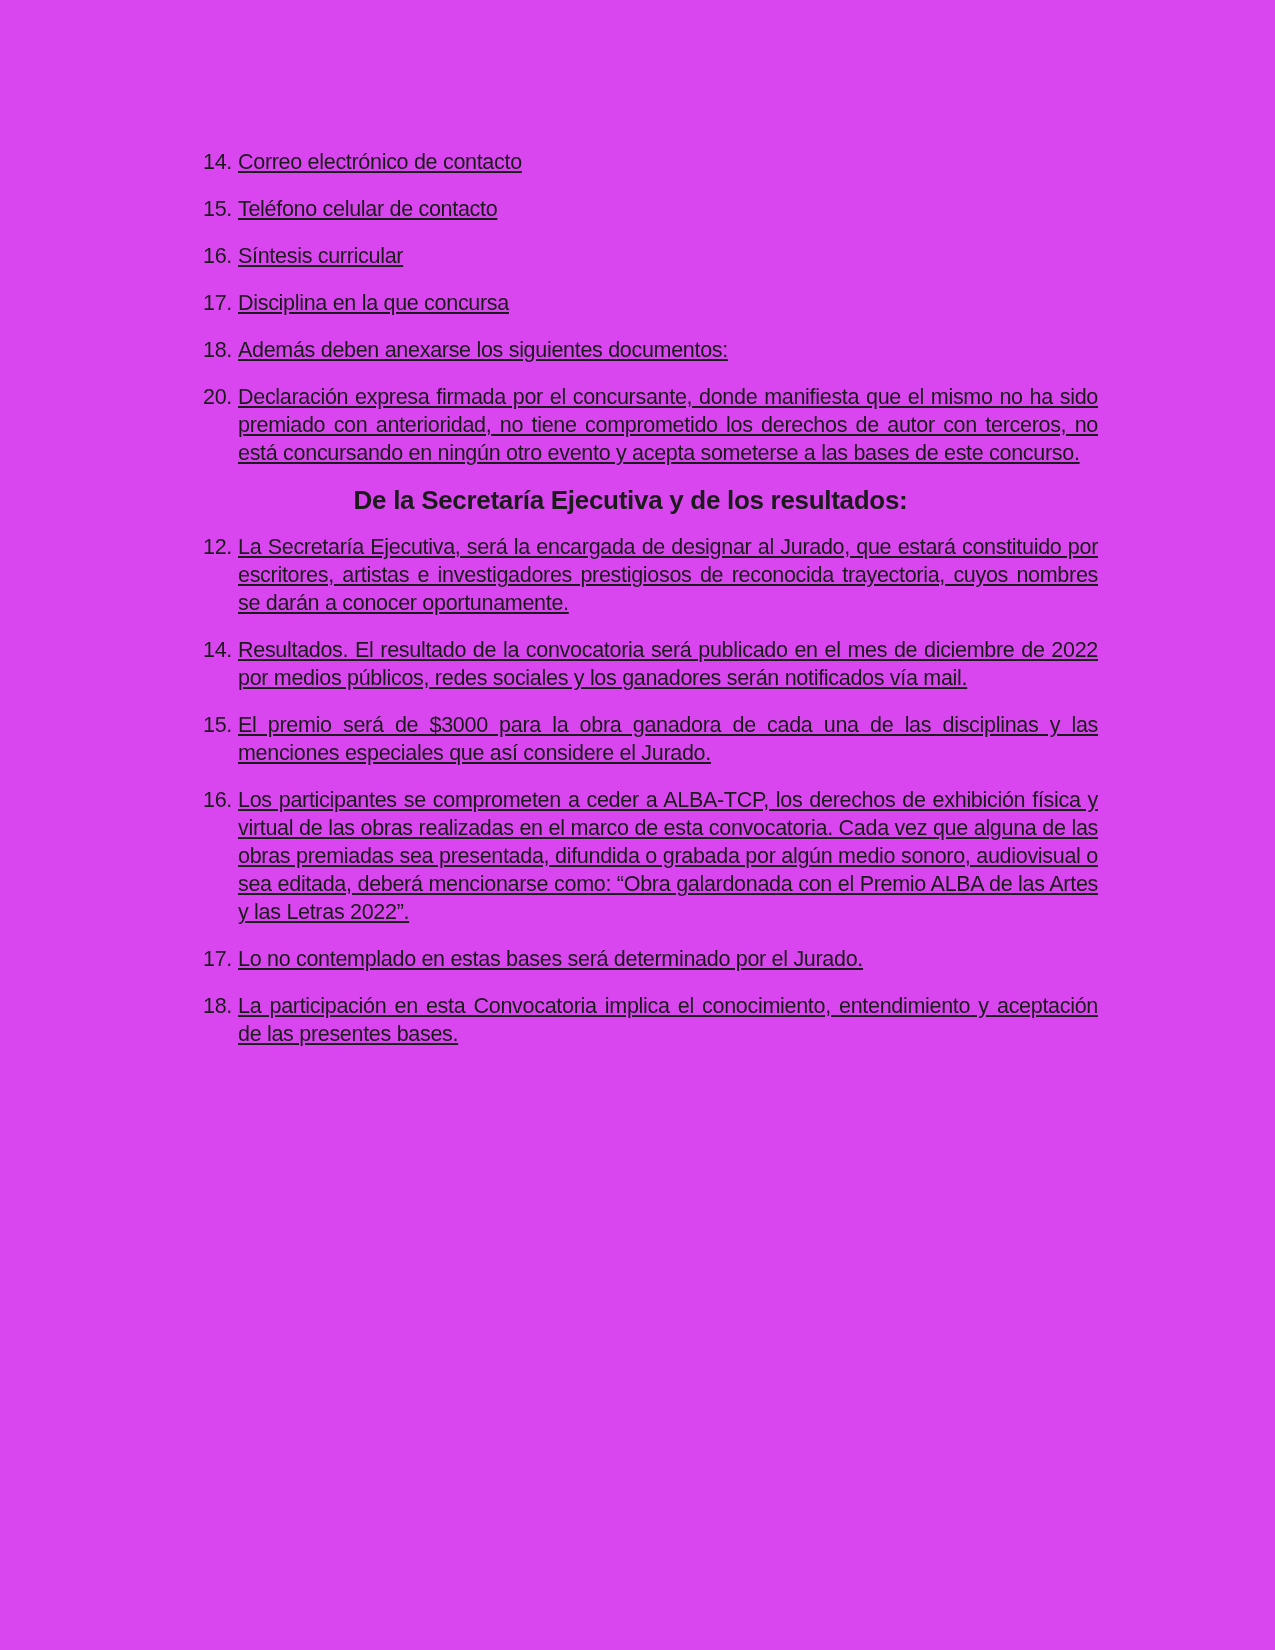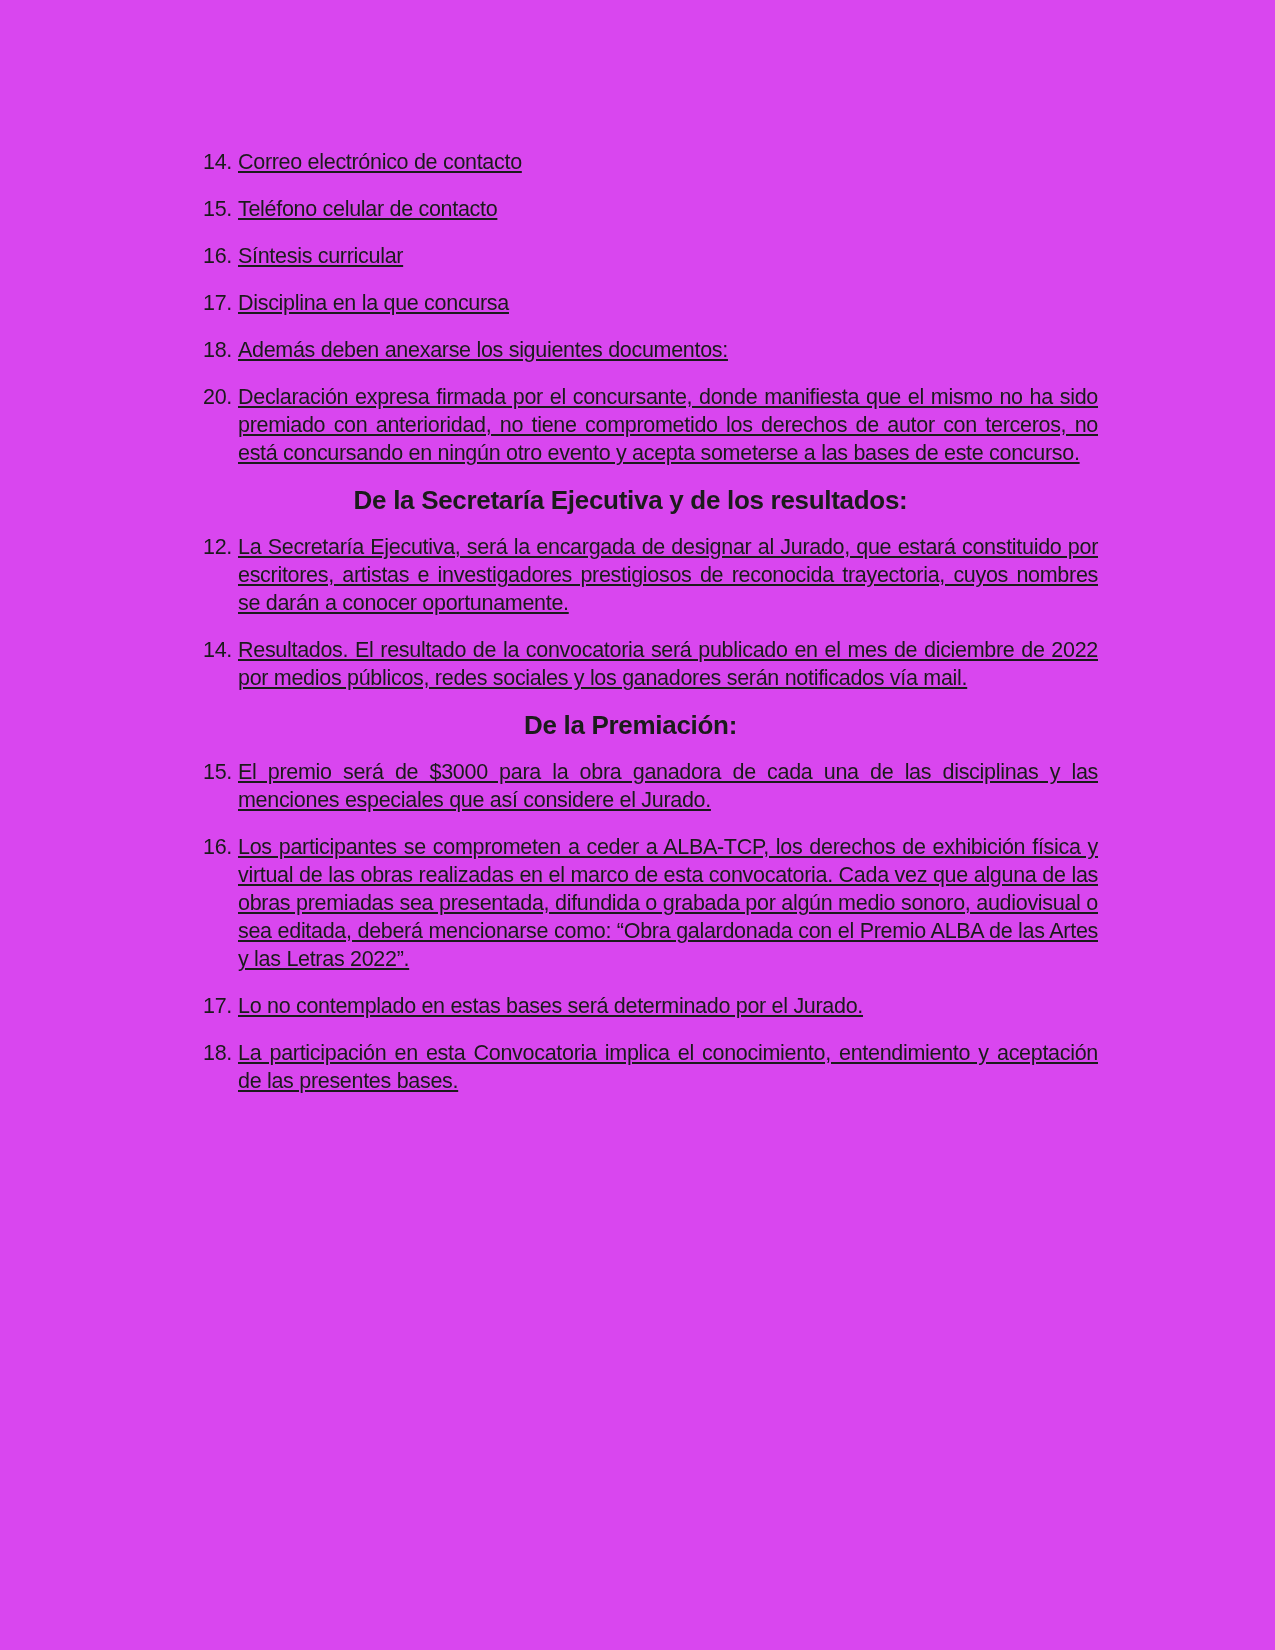--- a/index.html
+++ b/index.html
@@ -88,21 +88,20 @@
     <div class="li">
       <span class="num">12.</span>
       <span class="txt">La Secretaría Ejecutiva, será la encargada de designar al Jurado, que estará constituido por escritores, artistas e investigadores prestigiosos de reconocida trayectoria, cuyos nombres se darán a conocer oportunamente.</span>
     </div>
     <div class="li">
       <span class="num">14.</span>
       <span class="txt">Resultados. El resultado de la convocatoria será publicado en el mes de diciembre de 2022 por medios públicos, redes sociales y los ganadores serán notificados vía mail.</span>
     </div>
   </div>
 
-  <h2 class="heading">De la Premiación:</h2>
 
   <div class="doc-list">
     <div class="li">
       <span class="num">15.</span>
       <span class="txt">El premio será de $3000 para la obra ganadora de cada una de las disciplinas y las menciones especiales que así considere el Jurado.</span>
     </div>
     <div class="li">
       <span class="num">16.</span>
       <span class="txt">Los participantes se comprometen a ceder a ALBA-TCP, los derechos de exhibición física y virtual de las obras realizadas en el marco de esta convocatoria. Cada vez que alguna de las obras premiadas sea presentada, difundida o grabada por algún medio sonoro, audiovisual o sea editada, deberá mencionarse como: “Obra galardonada con el Premio ALBA de las Artes y las Letras 2022”.</span>
     </div>

